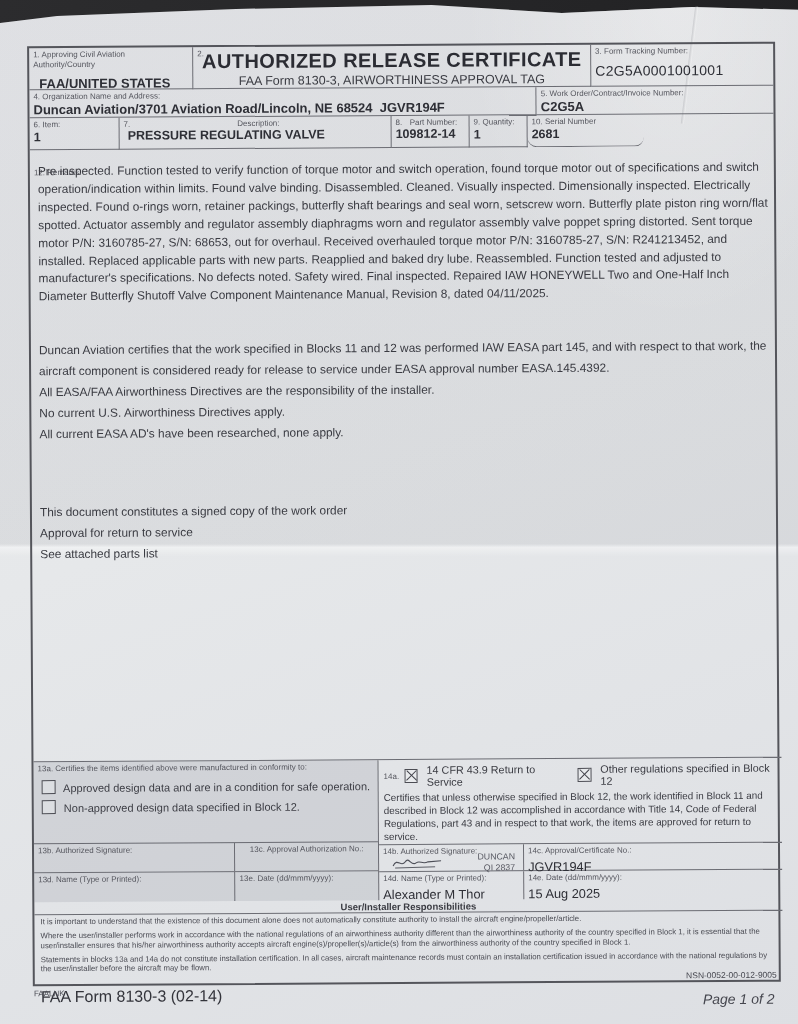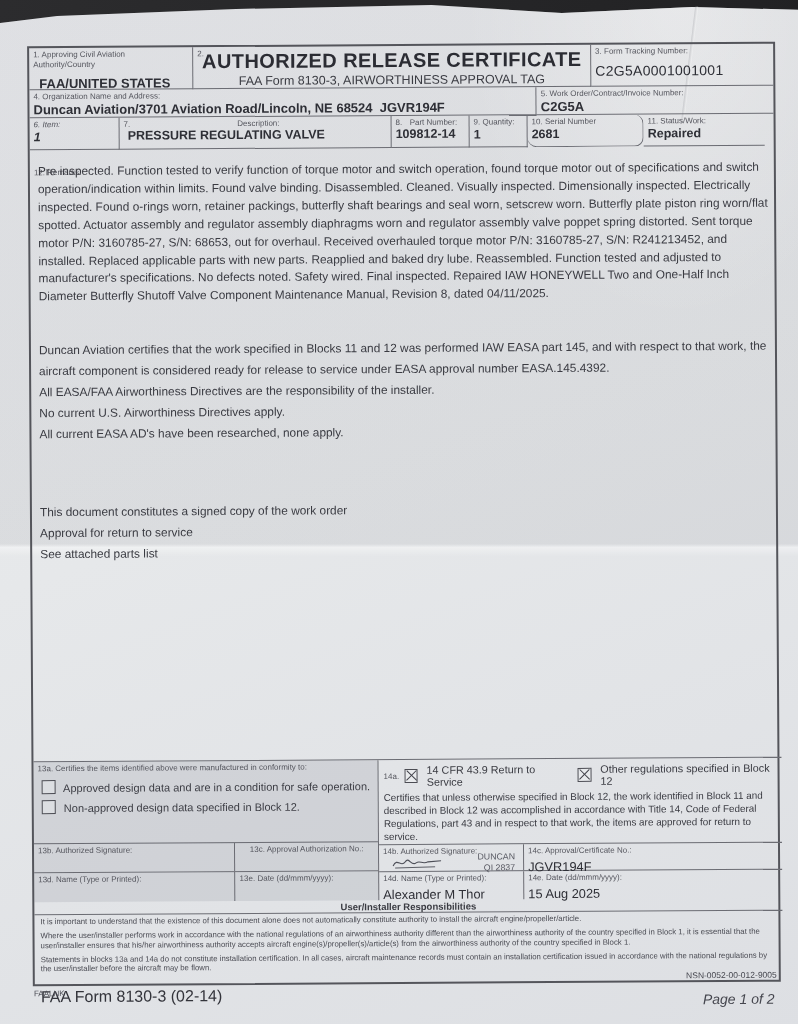--- a/index.html
+++ b/index.html
@@ -96,21 +96,21 @@
           <div class="lbl">4. Organization Name and Address:</div>
           <div class="val big prewrap" style="margin-top:0px;">Duncan Aviation/3701 Aviation Road/Lincoln, NE 68524  JGVR194F</div>
         </div>
         <div class="cell" style="width:238px;">
           <div class="lbl">5. Work Order/Contract/Invoice Number:</div>
           <div class="val big">C2G5A</div>
         </div>
       </div>
 
       <div class="row" style="top:70px;height:32px;">
-        <div class="cell" style="width:90px;font-style:italic;">
+        <div class="cell" style="width:90px;">
           <div class="lbl">6. Item:</div>
           <div class="val">1</div>
         </div>
         <div class="cell" style="width:272px;">
           <div class="lblrow">
             <span>7.</span>
             <span class="ctr">Description:</span>
           </div>
           <div class="val" style="margin-left:4px;">PRESSURE REGULATING VALVE</div>
         </div>
@@ -121,24 +121,20 @@
           </div>
           <div class="val">109812-14</div>
         </div>
         <div class="cell" style="width:58px;">
           <div class="lbl">9.  Quantity:</div>
           <div class="val">1</div>
         </div>
         <div class="cell" style="width:116px;border-radius:9px;">
           <div class="lbl">10. Serial Number</div>
           <div class="val">2681</div>
-        </div>
-        <div class="cell" style="width:121px;">
-          <div class="lbl">11. Status/Work:</div>
-          <div class="val">Repaired</div>
         </div>
       </div>
 
       <div class="remarks-cell">
         <div class="lbl" style="position:absolute;left:4px;top:18px;">12. Remarks:</div>
         <div class="remtext" style="top:13px;">Pre inspected. Function tested to verify function of torque motor and switch operation, found torque motor out of specifications and switch operation/indication within limits. Found valve binding. Disassembled. Cleaned. Visually inspected. Dimensionally inspected. Electrically inspected. Found o-rings worn, retainer packings, butterfly shaft bearings and seal worn, setscrew worn. Butterfly plate piston ring worn/flat spotted. Actuator assembly and regulator assembly diaphragms worn and regulator assembly valve poppet spring distorted. Sent torque motor P/N: 3160785-27, S/N: 68653, out for overhaul. Received overhauled torque motor P/N: 3160785-27, S/N: R241213452, and installed. Replaced applicable parts with new parts. Reapplied and baked dry lube. Reassembled. Function tested and adjusted to manufacturer's specifications. No defects noted. Safety wired. Final inspected. Repaired IAW HONEYWELL Two and One-Half Inch Diameter Butterfly Shutoff Valve Component Maintenance Manual, Revision 8, dated 04/11/2025.</div>
         <div class="remblock" style="top:190px;">
           <p>Duncan Aviation certifies that the work specified in Blocks 11 and 12 was performed IAW EASA part 145, and with respect to that work, the aircraft component is considered ready for release to service under EASA approval number EASA.145.4392.</p>
           <p>All EASA/FAA Airworthiness Directives are the responsibility of the installer.</p>
           <p>No current U.S. Airworthiness Directives apply.</p>

